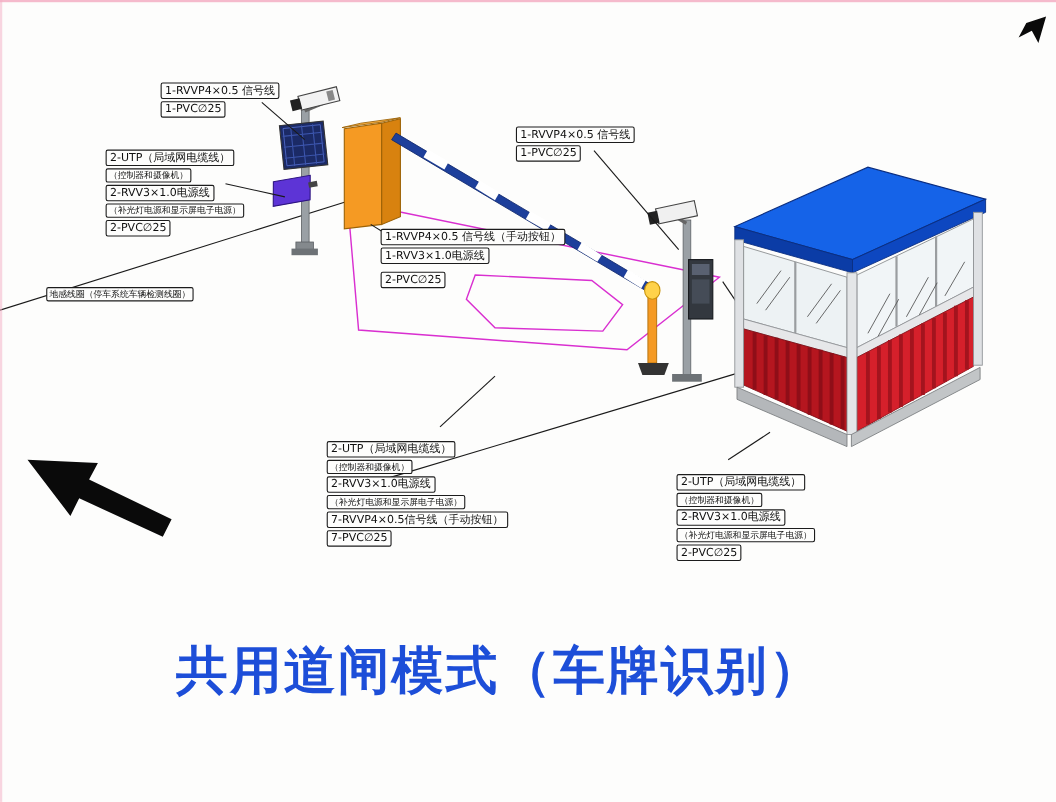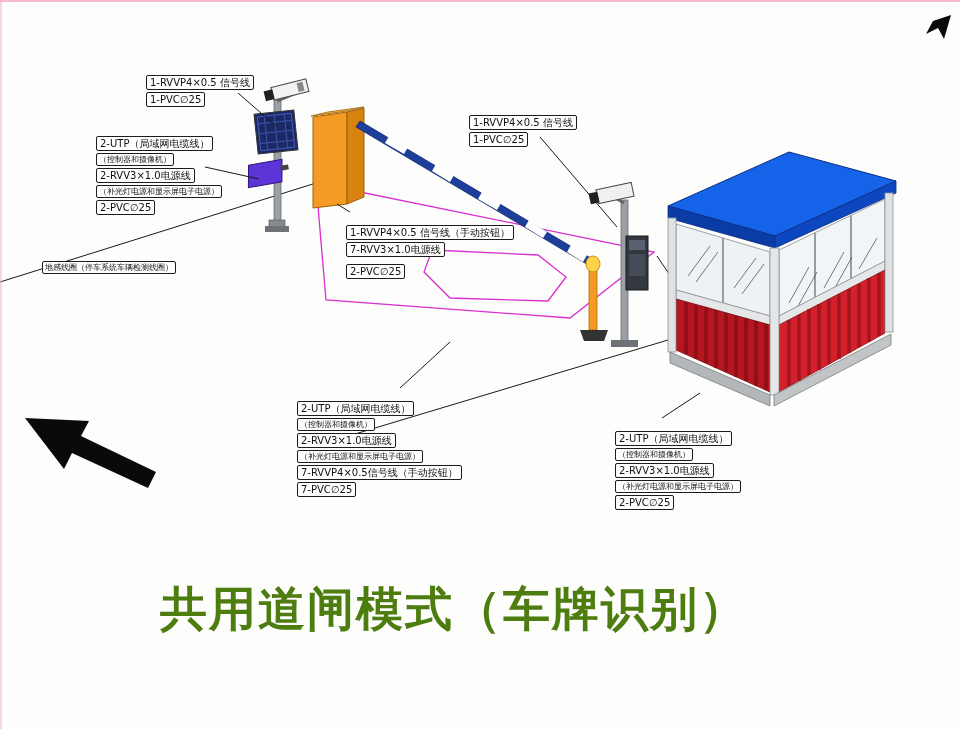--- a/index.html
+++ b/index.html
@@ -6,21 +6,21 @@
   .stage{position:relative;width:960px;height:729px;background:#fdfdfc;overflow:hidden;
          font-family:"DejaVu Sans","Liberation Sans",sans-serif;}
   .stage svg{position:absolute;left:0;top:0;z-index:1;}
   .edge-top{position:absolute;left:0;top:0;width:960px;height:2px;background:#f3aec3;opacity:.85;z-index:3;}
   .edge-left{position:absolute;left:0;top:0;width:2px;height:729px;background:#f3aec3;opacity:.5;z-index:3;}
   .label-stack{position:absolute;display:flex;flex-direction:column;align-items:flex-start;gap:2px;z-index:2;margin-top:13px;}
   .lbl{display:inline-block;border:1px solid #1c1c1c;border-radius:2px;padding:0 3px;
        font-size:10px;line-height:13px;color:#101010;background:#fdfdfc;white-space:nowrap;}
   .lbl.small{font-size:8px;line-height:11px;padding:0 2px;}
   .lbl.gap-top{margin-top:5px;}
-  .title{position:absolute;left:160px;top:578px;font-size:47px;letter-spacing:2px;color:#4d7c0f;
+  .title{position:absolute;left:160px;top:578px;font-size:47px;letter-spacing:2px;color:#1d4ed8;
          font-weight:600;z-index:2;white-space:nowrap;}
 </style>
 </head>
 <body>
 
 <div class="stage">
 
   <svg width="960" height="729" viewBox="0 0 960 729">
 
     <g stroke="#1a1a1a" stroke-width="1" fill="none">
@@ -142,23 +142,23 @@
     <span class="lbl small">（控制器和摄像机）</span>
     <span class="lbl">2-RVV3×1.0电源线</span>
     <span class="lbl small">（补光灯电源和显示屏电子电源）</span>
     <span class="lbl">2-PVC∅25</span>
   </div>
 
   <div class="label-stack" style="left:42px;top:248px">
     <span class="lbl small">地感线圈（停车系统车辆检测线圈）</span>
   </div>
 
-  <div class="label-stack" style="left:346px;top:212px">
+  <div class="label-stack" style="left:346px;top:195px">
     <span class="lbl">1-RVVP4×0.5 信号线（手动按钮）</span>
-    <span class="lbl">7-RVV3×1.0电源线</span>
+    <span class="lbl">1-RVV3×1.0电源线</span>
     <span class="lbl gap-top">2-PVC∅25</span>
   </div>
 
   <div class="label-stack" style="left:469px;top:102px">
     <span class="lbl">1-RVVP4×0.5 信号线</span>
     <span class="lbl">1-PVC∅25</span>
   </div>
 
   <div class="label-stack" style="left:297px;top:388px">
     <span class="lbl">2-UTP（局域网电缆线）</span>

